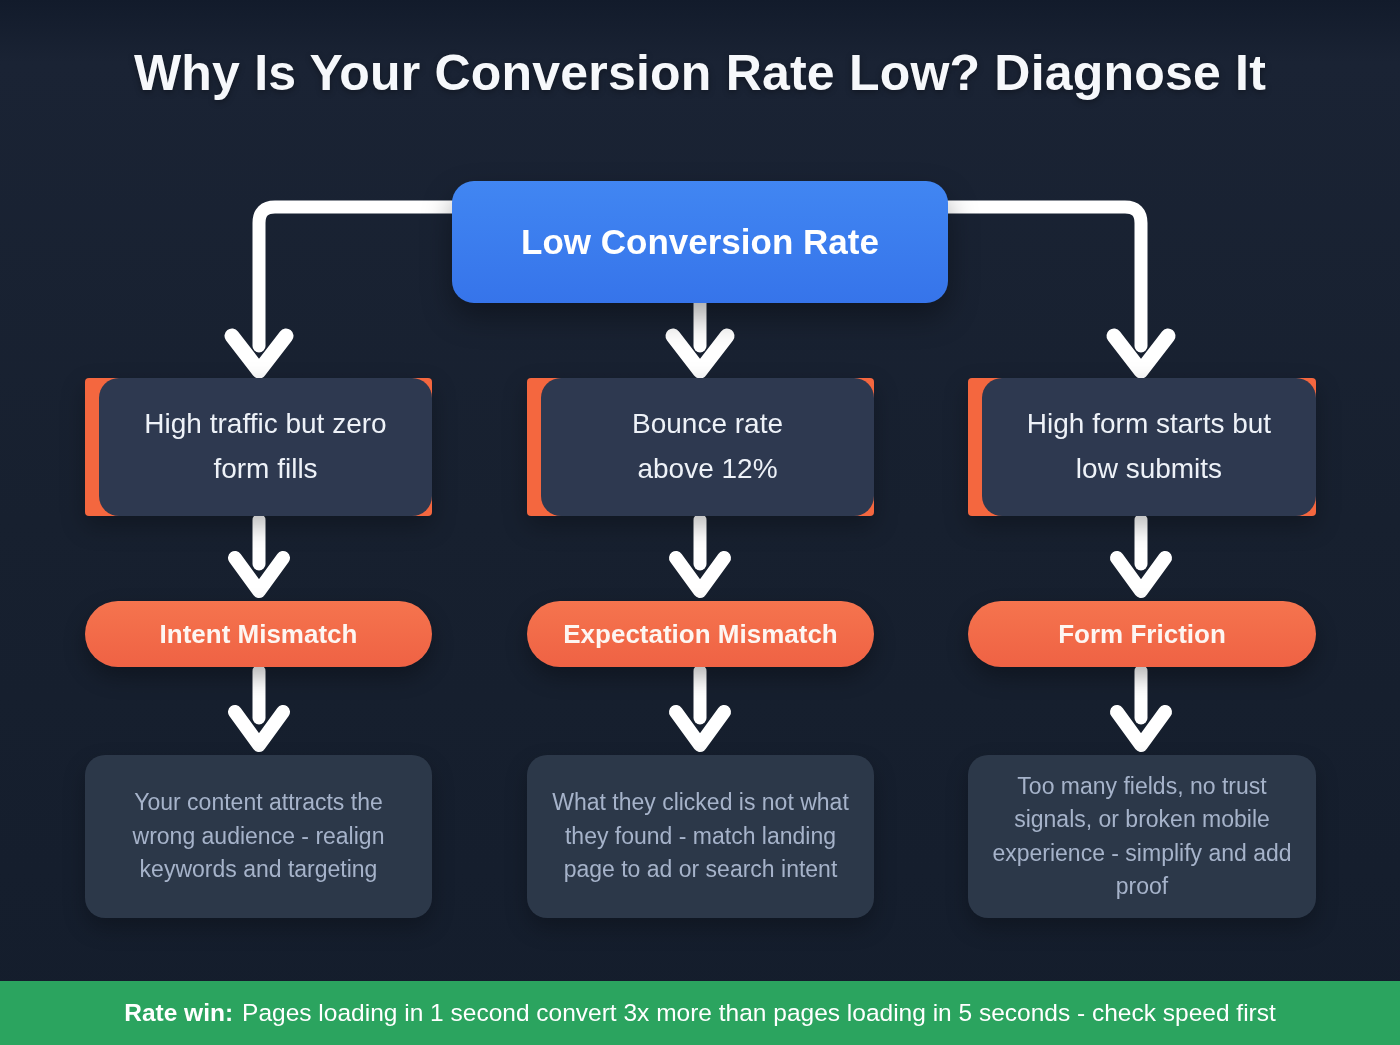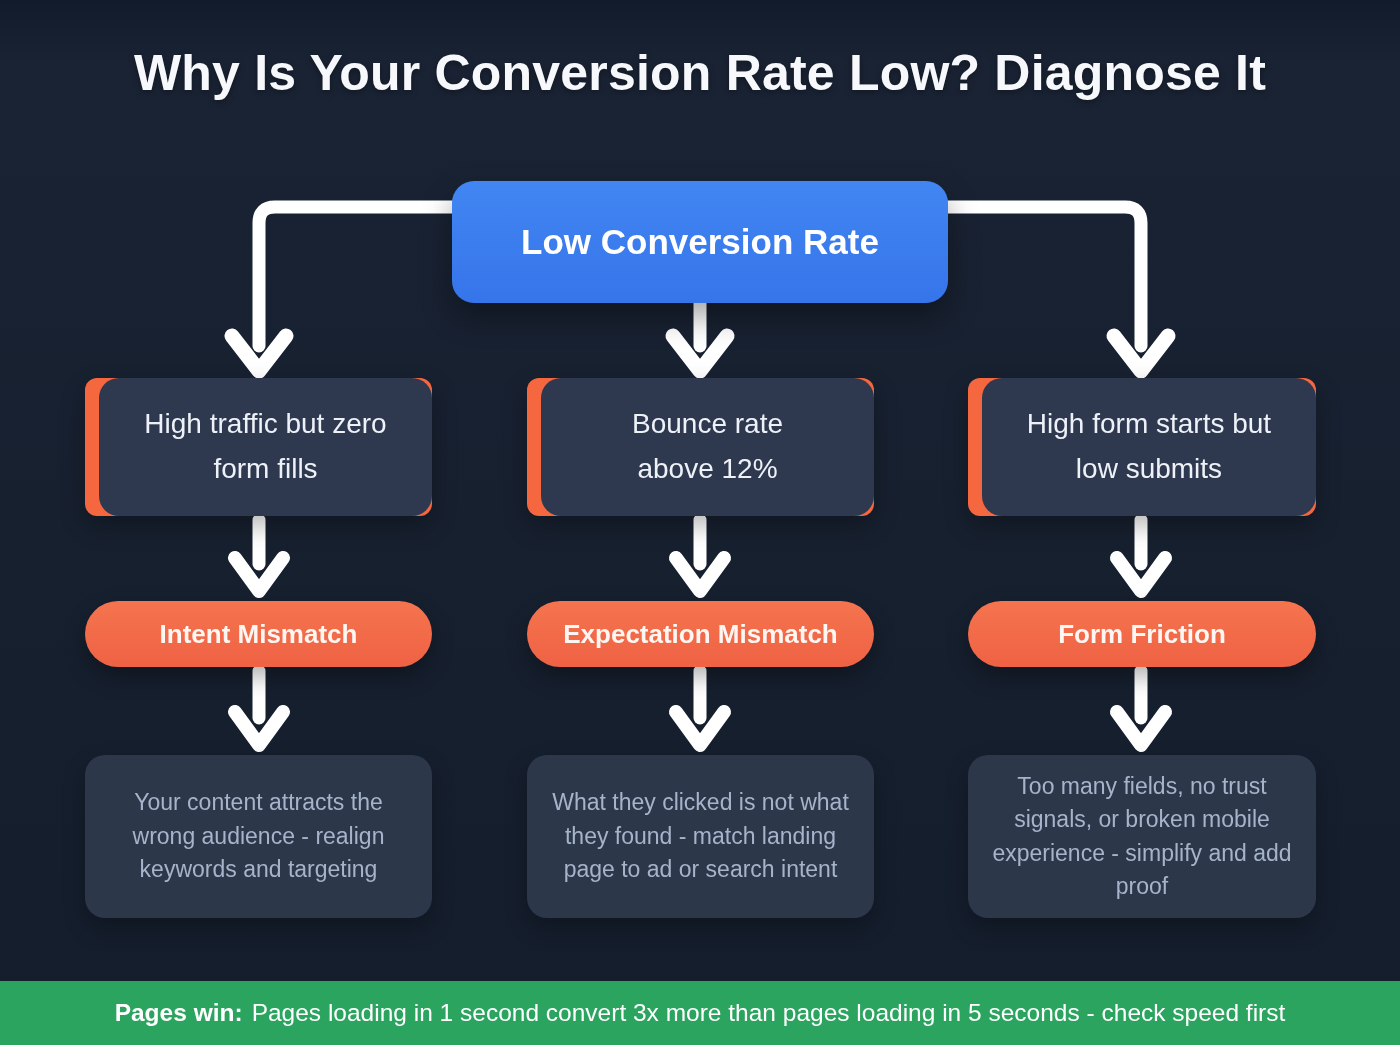--- a/index.html
+++ b/index.html
@@ -24,21 +24,21 @@
     left:452px; top:145px; width:496px; height:122px;
     background:linear-gradient(180deg,#4186f2 0%,#3674ea 100%);
     border-radius:22px;
     color:#ffffff; font-size:35px; font-weight:700;
     box-shadow:0 14px 30px rgba(0,0,0,.35);
     margin-top:36px;
   }
   .symptom {
     top:378px; height:138px;
     background:#f4673f;            
-    border-radius:12px;
+    border-radius:4px;
     box-shadow:0 10px 24px rgba(0,0,0,.28);
   }
   .symptom-inner {
     position:absolute; left:14px; right:0; top:0; bottom:0;
     background:#2e3950;
     border-radius:20px;
     display:flex; align-items:center; justify-content:center; text-align:center;
     color:#eef2f8; font-size:28px; font-weight:500; line-height:1.6;
   }
   .symptom-text { max-width:260px; }
@@ -136,17 +136,17 @@
     </div>
   </div>
   <div class="node pill col3">
     <span>Form Friction</span>
   </div>
   <div class="node detail col3">
     <span>Too many fields, no trust signals, or broken mobile experience - simplify and add proof</span>
   </div>
 
   <div class="footer">
-    <span class="prefix">Pages win:</span>
+    <span class="prefix">Rate win:</span>
     <span class="rest">Pages loading in 1 second convert 3x more than pages loading in 5 seconds - check speed first</span>
   </div>
 
 </div>
 
 </body></html>

